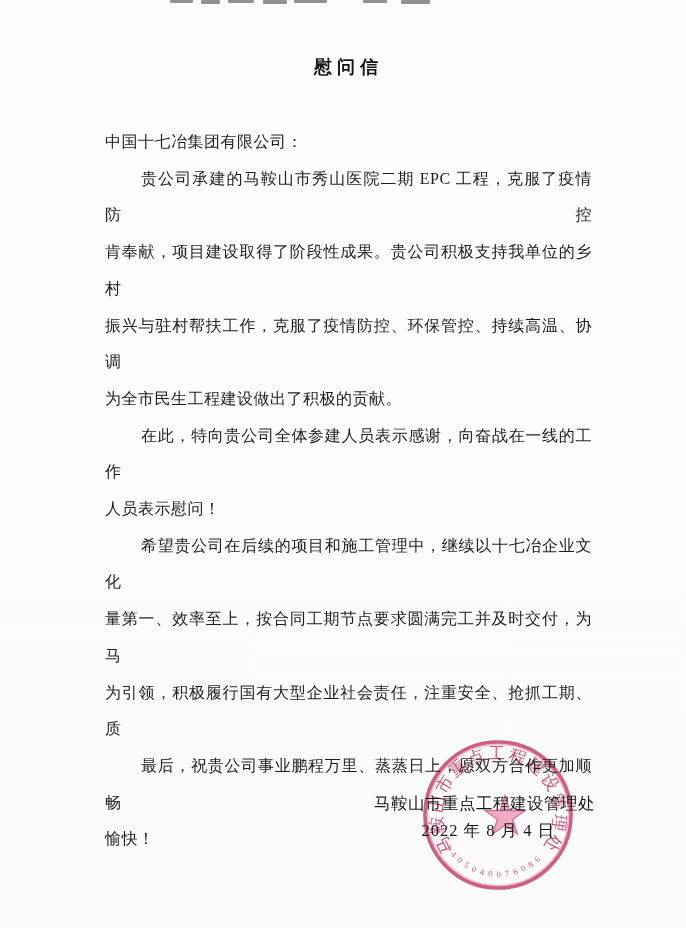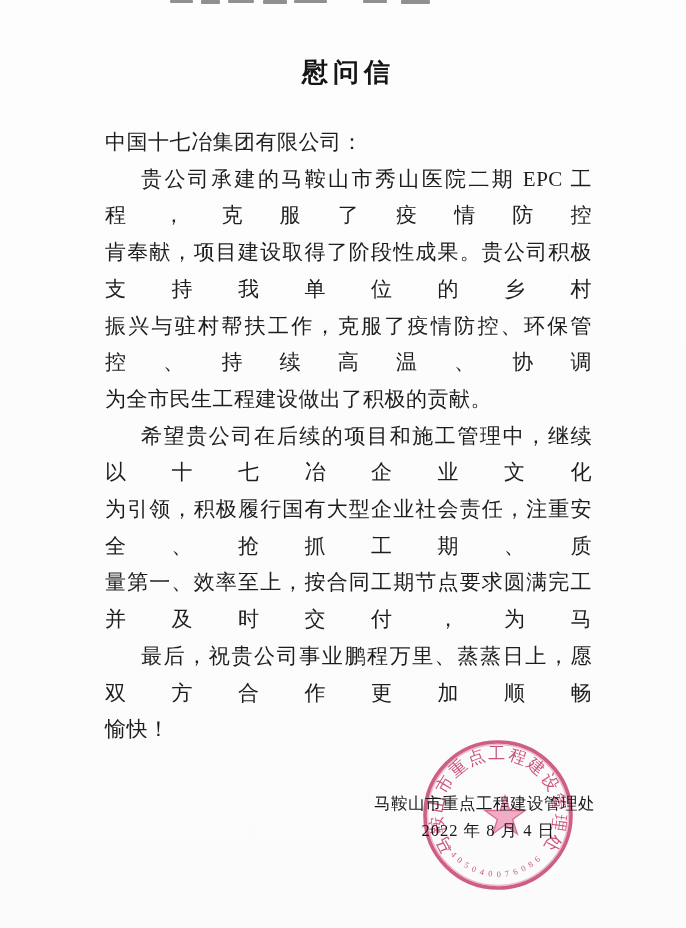--- a/index.html
+++ b/index.html
@@ -8,26 +8,26 @@
     background:#fdfdfd;color:#1d1d1d;
     font-family:"Liberation Serif", serif;
   }
   .page{position:absolute;inset:0;background:linear-gradient(180deg,#fdfdfd 0%,#fcfbfb 100%);}
   
   .scan-artifacts{position:absolute;top:0;left:0;width:686px;height:6px;z-index:3;}
   .scan-artifacts span{position:absolute;top:0;background:rgba(55,55,60,.55);border-radius:1px;}
   
   .title{
     position:absolute;top:55px;left:105px;width:487px;z-index:2;
-    text-align:center;font-size:26px;font-weight:bold;letter-spacing:5px;color:#151515;
+    text-align:center;font-size:18px;font-weight:bold;letter-spacing:5px;color:#151515;
   }
   
   .bodytext{
     position:absolute;top:124px;left:105px;width:487px;z-index:2;
-    font-size:21px;line-height:36.7px;letter-spacing:.5px;color:#1d1d1d;
+    font-size:16px;line-height:36.7px;letter-spacing:.5px;color:#1d1d1d;
   }
   .line{text-align:justify;text-align-last:justify;}
   .line.last{text-align:justify;text-align-last:left;}
   .line.indent{text-indent:36px;}
   
   .signature{
     position:absolute;top:793px;left:105px;width:490px;z-index:2;
     text-align:right;font-size:16.5px;letter-spacing:.5px;color:#181818;
   }
   .date{
@@ -55,23 +55,25 @@
 
   <div class="title">慰问信</div>
 
   <div class="bodytext">
     <div class="line last">中国十七冶集团有限公司：</div>
     <div>
         <div class="line indent">贵公司承建的马鞍山市秀山医院二期 EPC 工程，克服了疫情防控</div>
         <div class="line">肯奉献，项目建设取得了阶段性成果。贵公司积极支持我单位的乡村</div>
         <div class="line">振兴与驻村帮扶工作，克服了疫情防控、环保管控、持续高温、协调</div>
         <div class="line last">为全市民生工程建设做出了积极的贡献。</div>
+        <div class="line indent">在此，特向贵公司全体参建人员表示感谢，向奋战在一线的工作</div>
+        <div class="line last">人员表示慰问！</div>
         <div class="line indent">希望贵公司在后续的项目和施工管理中，继续以十七冶企业文化</div>
+        <div class="line">量第一、效率至上，按合同工期节点要求圆满完工并及时交付，为马</div>
         <div class="line">为引领，积极履行国有大型企业社会责任，注重安全、抢抓工期、质</div>
-        <div class="line">量第一、效率至上，按合同工期节点要求圆满完工并及时交付，为马</div>
         <div class="line indent">最后，祝贵公司事业鹏程万里、蒸蒸日上，愿双方合作更加顺畅</div>
         <div class="line last">愉快！</div>
       </div>
   </div>
 
   <svg class="stamp" viewBox="0 0 220 220" width="220" height="220">
     <circle cx="109" cy="106" r="73" fill="none" stroke-width="3.6" stroke="#c64a72"></circle>
     <circle cx="109" cy="106" r="70.5" fill="none" stroke-width="1.4" opacity="0.55" stroke="#db7697"></circle>
     <defs>
       <path id="arcTop" d="M 66.1 142 A 56 56 0 1 1 151.9 142" fill="none"></path>

